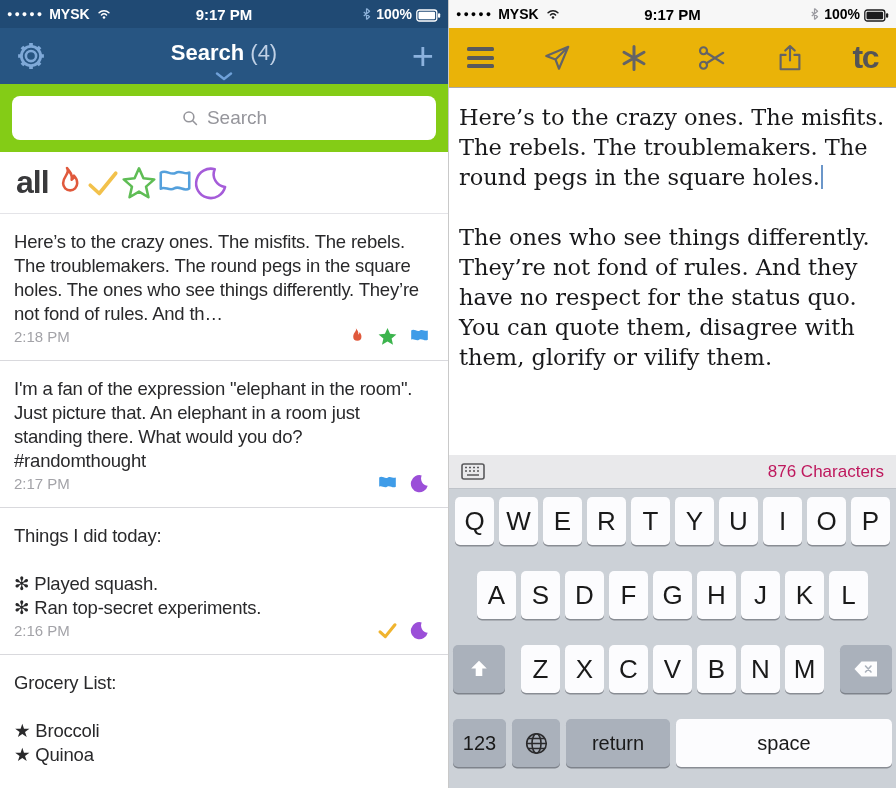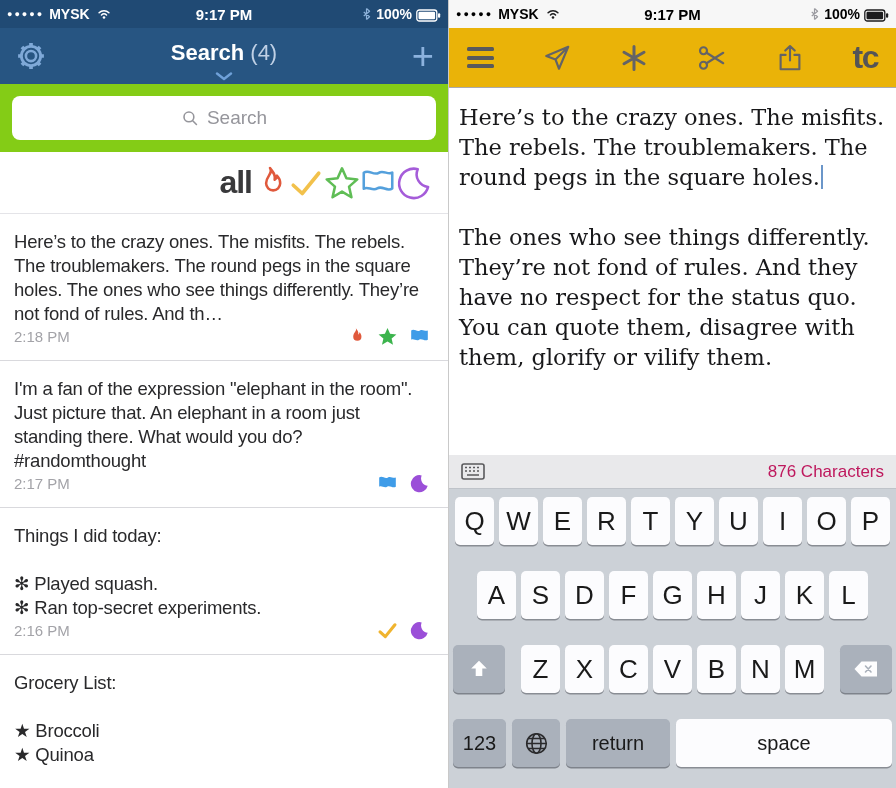--- a/index.html
+++ b/index.html
@@ -26,21 +26,21 @@
   .sb-right { margin-left:auto; display:flex; align-items:flex-end; gap:4px; z-index:1; }
   .lp-nav { height:56px; background:#275582; position:relative;
             display:flex; align-items:center; justify-content:space-between; padding:0 14px; }
   .nav-title { position:absolute; left:0; right:0; top:12px; text-align:center; font-size:22px; color:#fff; }
   .nav-title b { font-weight:700; }
   .nav-title .cnt { color:#bfd0e5; font-weight:400; }
   .nav-chev { position:absolute; left:50%; bottom:3px; transform:translateX(-50%); }
   .lp-search { height:68px; background:#84cc16; padding:12px; }
   .search-field { height:44px; background:#fff; border-radius:8px; display:flex;
                   align-items:center; justify-content:center; gap:7px; color:#95959b; font-size:19px; }
-  .filter-bar { height:62px; display:flex; align-items:center; justify-content:flex-end;
+  .filter-bar { height:62px; display:flex; align-items:center; justify-content:flex-start;
                 padding:12px 16px; border-bottom:1px solid #e4e4e8; }
   .all-label { font-size:32px; font-weight:700; color:#39393b; letter-spacing:-1px; }
   .filter-bar svg { width:36px; height:36px; }
   .note { padding:16px 18px 13px 14px; border-bottom:1px solid #d9d9dd; }
   .note:last-child { border-bottom:none; }
   .note-text { font-size:18.5px; line-height:24px; color:#29292b; white-space:pre-line; letter-spacing:-0.2px; }
   .note-meta { display:flex; align-items:center; justify-content:space-between; }
   .note-time { font-size:15px; color:#a3a3a8; }
   .note-badges { display:flex; gap:11px; align-items:center; }
   .note-badges svg { width:21px; height:21px; }

